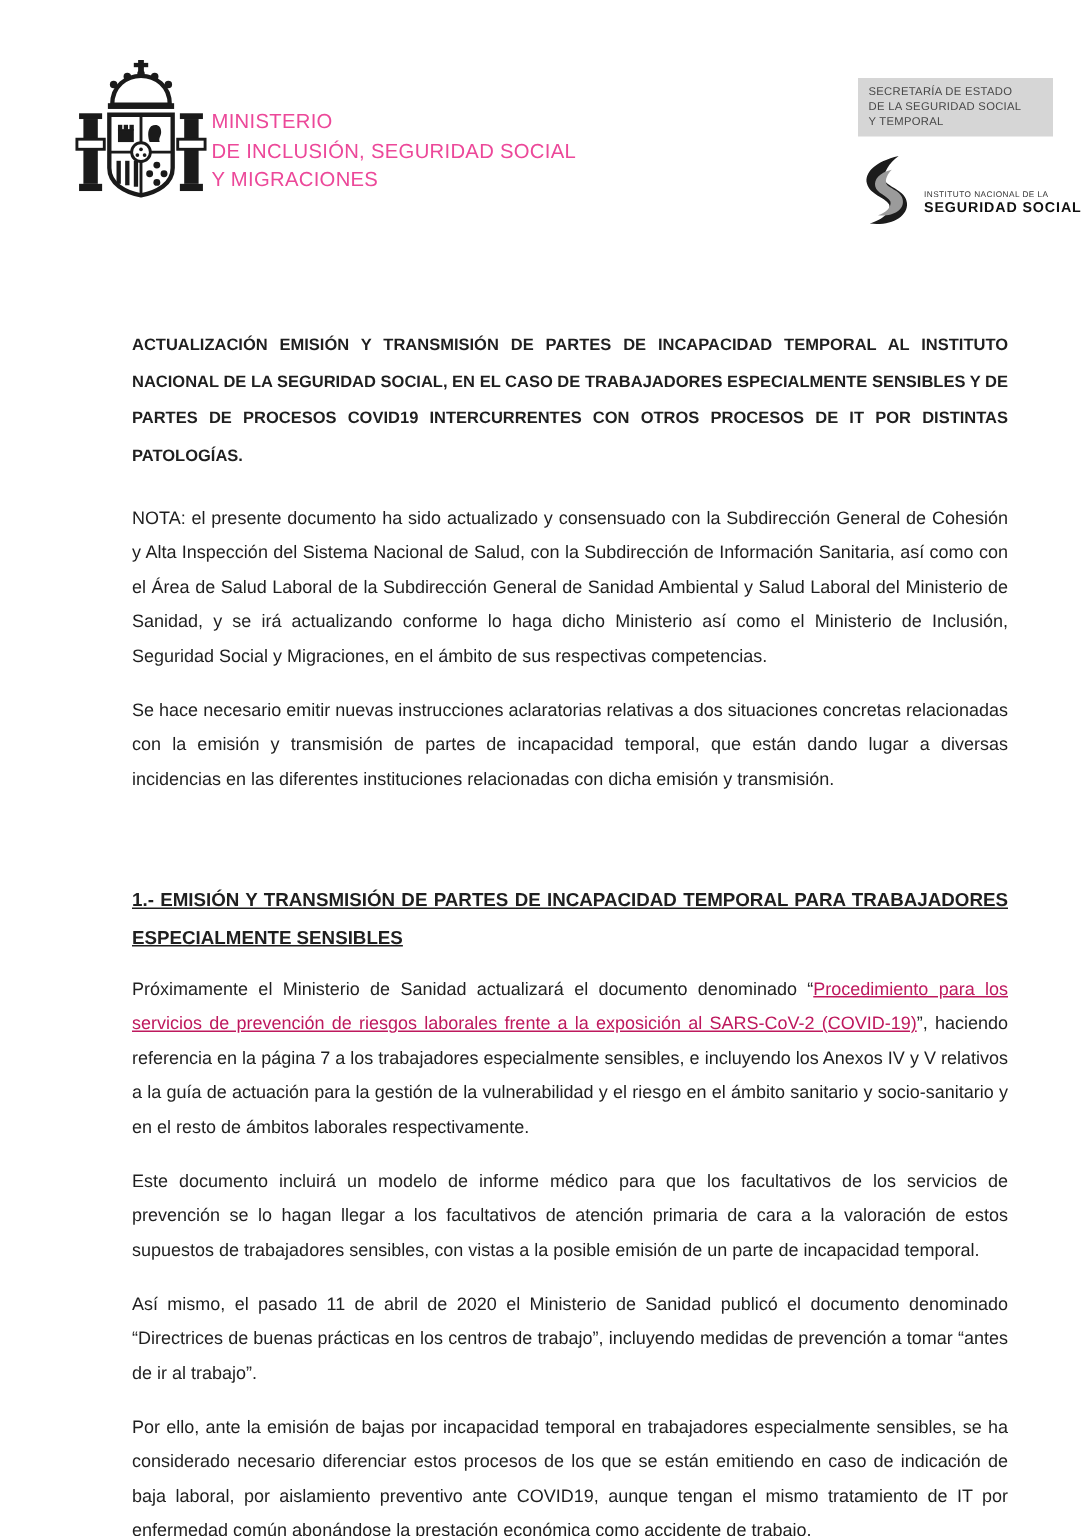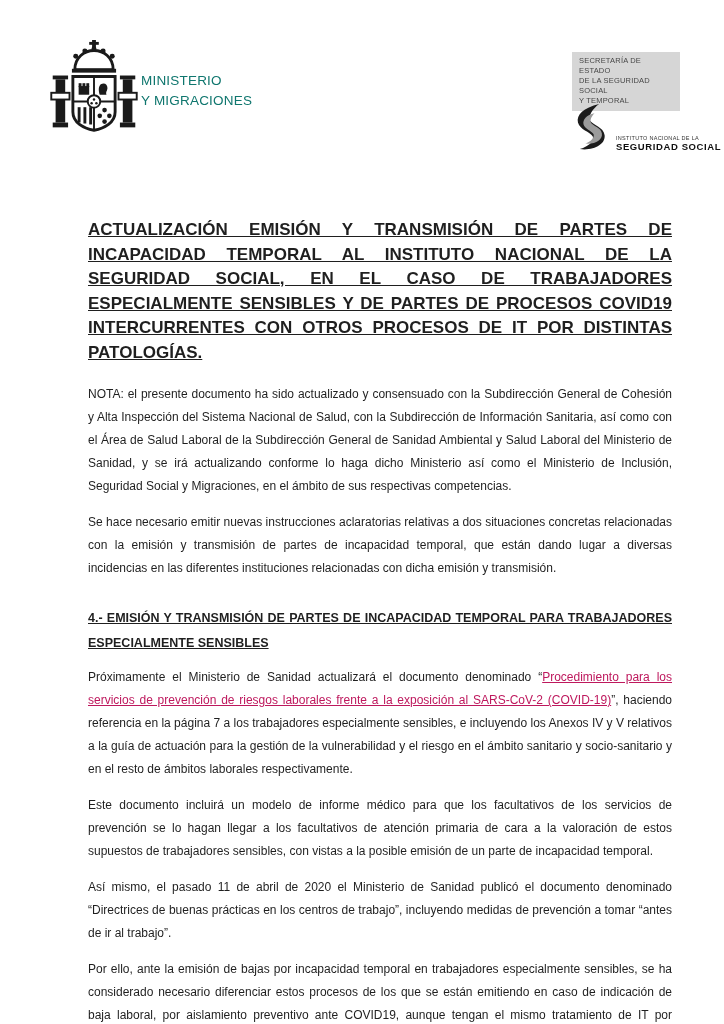--- a/index.html
+++ b/index.html
@@ -10,44 +10,44 @@
     background:#ffffff;
     margin:0 auto;
     font-family:"Liberation Sans", sans-serif;
     overflow:hidden;
   }
 
   
   .coat-of-arms { position:absolute; left:50px; top:40px; width:88px; height:96px; }
   .ministry-text {
     position:absolute; left:141px; top:71px;
-    font-size:13.5px; line-height:19.5px; color:#0f766e; letter-spacing:0.2px;
+    font-size:13.5px; line-height:19.5px; color:#ec4899; letter-spacing:0.2px;
   }
   .secretaria-box {
-    position:absolute; left:572px; top:52px; width:108px;
+    position:absolute; left:572px; top:52px; width:130px;
     background:#d6d6d6; padding:4px 6px 5px 7px;
     font-size:7.5px; line-height:10px; color:#474747; letter-spacing:0.2px;
   }
-  .inss-logo { position:absolute; left:566px; top:102px; display:flex; align-items:flex-end; }
+  .inss-logo { position:absolute; left:566px; top:102px; display:flex; align-items:center; }
   .inss-mark { width:46px; height:50px; flex:0 0 auto; }
   .inss-text { margin-left:4px; margin-top:17px; }
   .inss-text .small-line { font-size:5.5px; color:#333; letter-spacing:0.3px; white-space:nowrap; }
   .inss-text .bold-line { font-size:9.5px; font-weight:bold; color:#101010; letter-spacing:0.6px; white-space:nowrap; }
 
   
   .content {
     position:absolute; left:88px; top:218px; width:584px;
     color:#1f1f1f; font-size:12px; line-height:23px; text-align:justify;
   }
   .doc-title {
-    font-size:17px; font-weight:bold; line-height:24.5px;
-    text-decoration:underline; margin-bottom:18px;
+    font-size:11px; font-weight:bold; line-height:24.5px;
+    margin-bottom:18px;
   }
   .body-p { margin-bottom:13px; }
-  .gap-after { margin-bottom:26px; }
+  .gap-after { margin-bottom:57px; }
   .section-heading {
     font-size:12.5px; font-weight:bold; line-height:24.5px;
     text-decoration:underline; margin-bottom:11px;
   }
   .doc-link { color:#be185d; text-decoration:underline; cursor:pointer; }
 
   
   .page-footer {
     position:absolute; left:553px; top:951px;
     border-left:1.5px solid #4f4f4f; padding-left:7px;
@@ -108,20 +108,21 @@
         <circle cx="45" cy="64" r="6.5" fill="#ffffff" stroke="#1a1a1a" stroke-width="2"></circle>
         <circle cx="45" cy="62" r="1.3"></circle>
           <circle cx="42.5" cy="66" r="1.3"></circle>
           <circle cx="47.5" cy="66" r="1.3"></circle>
       </g>
     </svg>
   </div>
 
   <div class="ministry-text">
     <div>MINISTERIO</div>
+    <div>DE INCLUSIÓN, SEGURIDAD SOCIAL</div>
     <div>Y MIGRACIONES</div>
   </div>
 
   <div class="secretaria-box">
     <div>SECRETARÍA DE ESTADO</div>
     <div>DE LA SEGURIDAD SOCIAL</div>
     <div>Y TEMPORAL</div>
   </div>
 
   <div class="inss-logo">
@@ -135,21 +136,21 @@
     </div>
   </div>
 
   <div class="content">
     <div class="doc-title">ACTUALIZACIÓN EMISIÓN Y TRANSMISIÓN DE PARTES DE INCAPACIDAD TEMPORAL AL INSTITUTO NACIONAL DE LA SEGURIDAD SOCIAL, EN EL CASO DE TRABAJADORES ESPECIALMENTE SENSIBLES Y DE PARTES DE PROCESOS COVID19 INTERCURRENTES CON OTROS PROCESOS DE IT POR DISTINTAS PATOLOGÍAS.</div>
 
     <p class="body-p">NOTA: el presente documento ha sido actualizado y consensuado con la Subdirección General de Cohesión y Alta Inspección del Sistema Nacional de Salud, con la Subdirección de Información Sanitaria, así como con el Área de Salud Laboral de la Subdirección General de Sanidad Ambiental y Salud Laboral del Ministerio de Sanidad, y se irá actualizando conforme lo haga dicho Ministerio así como el Ministerio de Inclusión, Seguridad Social y Migraciones, en el ámbito de sus respectivas competencias.</p>
 
     <p class="body-p gap-after">Se hace necesario emitir nuevas instrucciones aclaratorias relativas a dos situaciones concretas relacionadas con la emisión y transmisión de partes de incapacidad temporal, que están dando lugar a diversas incidencias en las diferentes instituciones relacionadas con dicha emisión y transmisión.</p>
 
-    <div class="section-heading">4.- EMISIÓN Y TRANSMISIÓN DE PARTES DE INCAPACIDAD TEMPORAL PARA TRABAJADORES ESPECIALMENTE SENSIBLES</div>
+    <div class="section-heading">1.- EMISIÓN Y TRANSMISIÓN DE PARTES DE INCAPACIDAD TEMPORAL PARA TRABAJADORES ESPECIALMENTE SENSIBLES</div>
 
     <p class="body-p"><span>Próximamente el Ministerio de Sanidad actualizará el documento denominado “</span><a class="doc-link" href="#">Procedimiento para los servicios de prevención de riesgos laborales frente a la exposición al SARS-CoV-2 (COVID-19)</a><span>”, haciendo referencia en la página 7 a los trabajadores especialmente sensibles, e incluyendo los Anexos IV y V relativos a la guía de actuación para la gestión de la vulnerabilidad y el riesgo en el ámbito sanitario y socio-sanitario y en el resto de ámbitos laborales respectivamente.</span></p>
 
     <p class="body-p">Este documento incluirá un modelo de informe médico para que los facultativos de los servicios de prevención se lo hagan llegar a los facultativos de atención primaria de cara a la valoración de estos supuestos de trabajadores sensibles, con vistas a la posible emisión de un parte de incapacidad temporal.</p>
 
     <p class="body-p">Así mismo, el pasado 11 de abril de 2020 el Ministerio de Sanidad publicó el documento denominado “Directrices de buenas prácticas en los centros de trabajo”, incluyendo medidas de prevención a tomar “antes de ir al trabajo”.</p>
 
     <p class="body-p">Por ello, ante la emisión de bajas por incapacidad temporal en trabajadores especialmente sensibles, se ha considerado necesario diferenciar estos procesos de los que se están emitiendo en caso de indicación de baja laboral, por aislamiento preventivo ante COVID19, aunque tengan el mismo tratamiento de IT por enfermedad común abonándose la prestación económica como accidente de trabajo.</p>
   </div>
 

